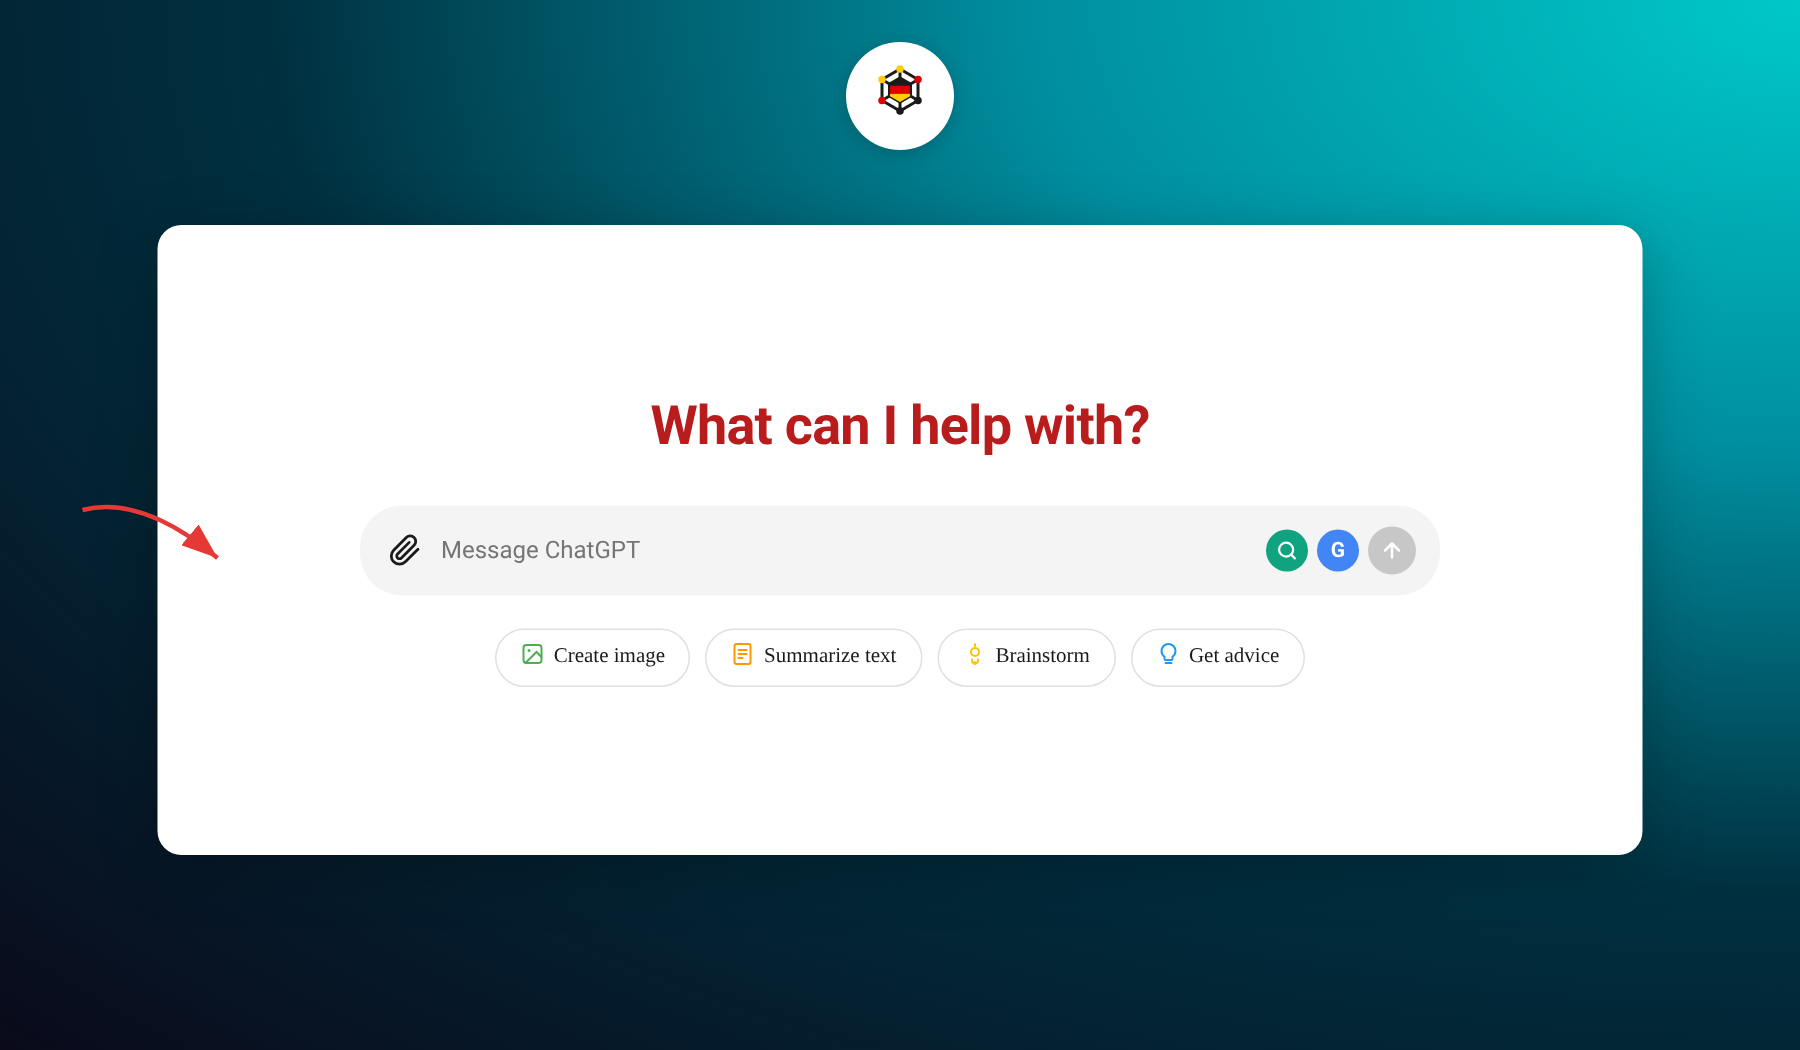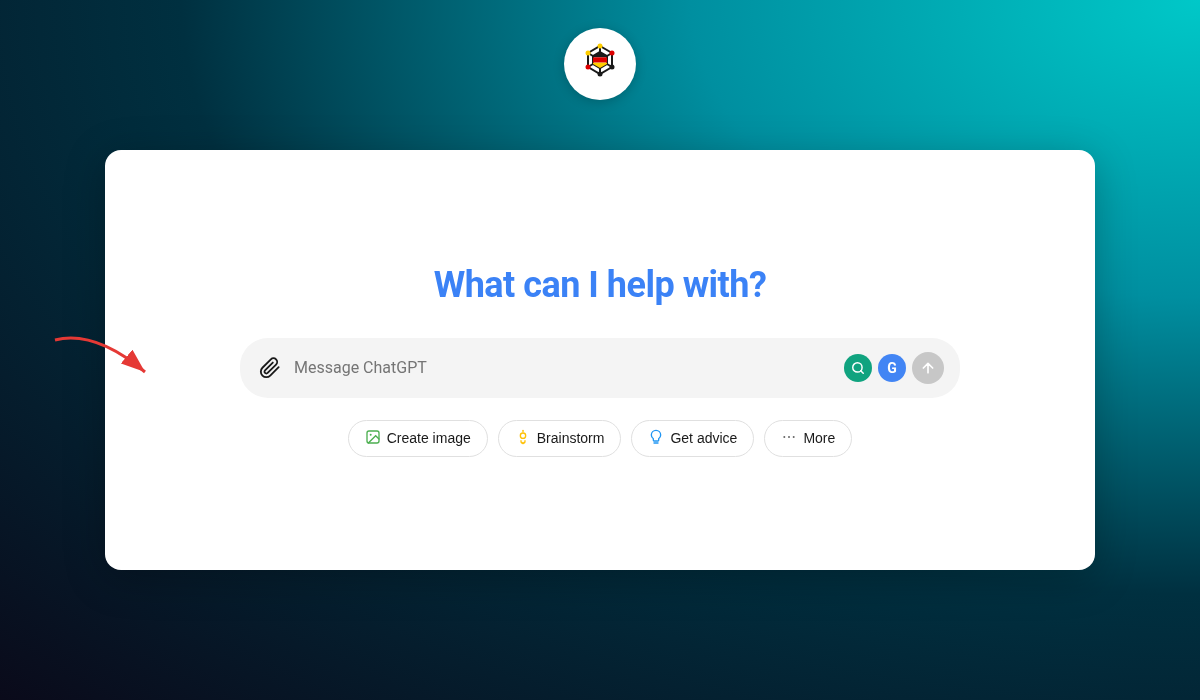--- a/index.html
+++ b/index.html
@@ -49,21 +49,21 @@
       align-items: center;
       justify-content: center;
       box-shadow: 0 8px 40px rgba(0,0,0,0.25);
       margin-top: 20px;
       position: relative;
     }
 
     .heading {
       font-size: 36px;
       font-weight: 700;
-      color: #3b82f6;
+      color: #b91c1c;
       margin-bottom: 32px;
       letter-spacing: -0.5px;
     }
 
     .input-area {
       width: 720px;
       background: #f4f4f4;
       border-radius: 28px;
       padding: 14px 16px;
       display: flex;
@@ -155,21 +155,21 @@
       display: flex;
       align-items: center;
       gap: 6px;
       padding: 8px 16px;
       border: 1.5px solid #e0e0e0;
       border-radius: 20px;
       background: white;
       font-size: 14px;
       color: #1a1a1a;
       cursor: pointer;
-      font-family: Liberation Sans, sans-serif;
+      font-family: Liberation Serif, serif;
       font-weight: 500;
       transition: background 0.15s;
     }
 
     .btn-icon {
       font-size: 15px;
     }
 
     
     .arrow-container {
@@ -273,36 +273,37 @@
   <button class="action-btn">
         <span class="btn-icon"><svg width="16" height="16" viewBox="0 0 24 24" fill="none">
             <rect x="3" y="3" width="18" height="18" rx="3" stroke="#4caf50" stroke-width="2"></rect>
             <circle cx="8.5" cy="8.5" r="1.5" fill="#4caf50"></circle>
             <path d="M21 15l-5-5L5 21" stroke="#4caf50" stroke-width="2" stroke-linecap="round"></path>
           </svg></span>
         <span>Create image</span>
       </button>
       <button class="action-btn">
         <span class="btn-icon"><svg width="16" height="16" viewBox="0 0 24 24" fill="none">
+            <rect x="4" y="2" width="16" height="20" rx="2" stroke="#ff9800" stroke-width="2"></rect>
+            <line x1="8" y1="8" x2="16" y2="8" stroke="#ff9800" stroke-width="2" stroke-linecap="round"></line>
+            <line x1="8" y1="12" x2="16" y2="12" stroke="#ff9800" stroke-width="2" stroke-linecap="round"></line>
+            <line x1="8" y1="16" x2="12" y2="16" stroke="#ff9800" stroke-width="2" stroke-linecap="round"></line>
+          </svg></span>
+        <span>Summarize text</span>
+      </button>
+      <button class="action-btn">
+        <span class="btn-icon"><svg width="16" height="16" viewBox="0 0 24 24" fill="none">
             <circle cx="12" cy="10" r="4" stroke="#ffc107" stroke-width="2"></circle>
             <line x1="12" y1="2" x2="12" y2="4" stroke="#ffc107" stroke-width="2" stroke-linecap="round"></line>
             <line x1="12" y1="20" x2="12" y2="22" stroke="#ffc107" stroke-width="2" stroke-linecap="round"></line>
             <path d="M9 17.5v1a3 3 0 006 0v-1" stroke="#ffc107" stroke-width="2" stroke-linecap="round"></path>
           </svg></span>
         <span>Brainstorm</span>
       </button>
       <button class="action-btn">
         <span class="btn-icon"><svg width="16" height="16" viewBox="0 0 24 24" fill="none">
             <path d="M12 2C8.13 2 5 5.13 5 9c0 2.38 1.19 4.47 3 5.74V17a1 1 0 001 1h6a1 1 0 001-1v-2.26C17.81 13.47 19 11.38 19 9c0-3.87-3.13-7-7-7z" stroke="#2196f3" stroke-width="2"></path>
             <line x1="9" y1="21" x2="15" y2="21" stroke="#2196f3" stroke-width="2" stroke-linecap="round"></line>
           </svg></span>
         <span>Get advice</span>
       </button>
-      <button class="action-btn">
-        <span class="btn-icon"><svg width="16" height="16" viewBox="0 0 24 24" fill="none">
-            <circle cx="5" cy="12" r="1.5" fill="#666"></circle>
-            <circle cx="12" cy="12" r="1.5" fill="#666"></circle>
-            <circle cx="19" cy="12" r="1.5" fill="#666"></circle>
-          </svg></span>
-        <span>More</span>
-      </button>
     </div>
 </div>
 
 </body></html>

